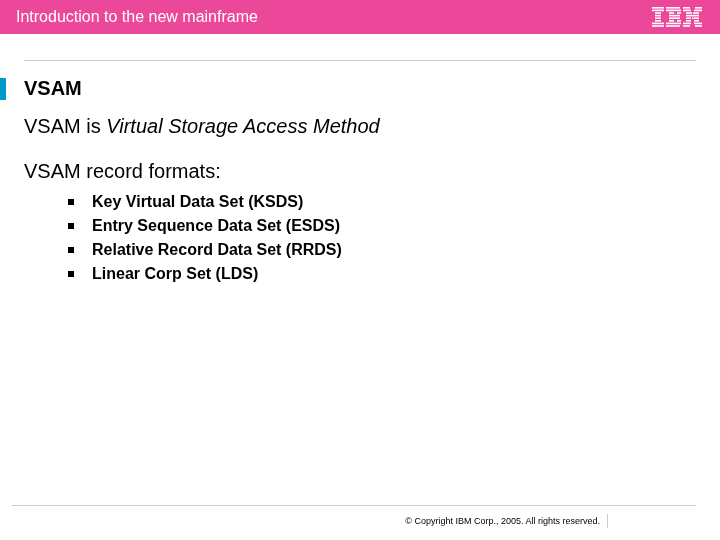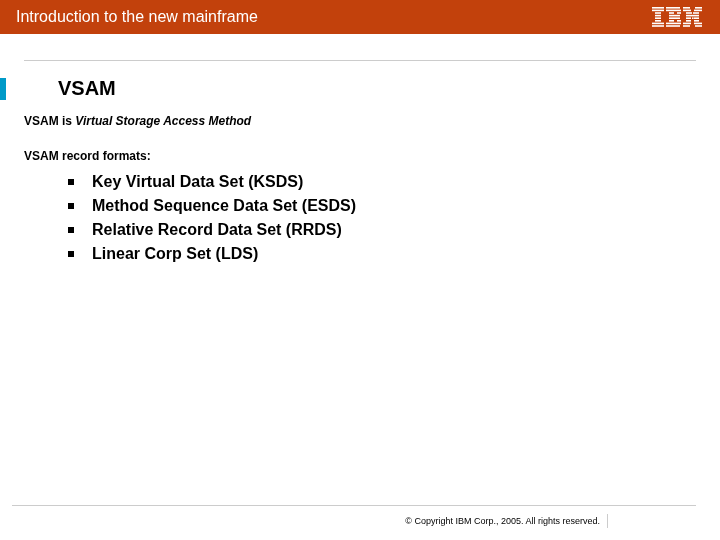--- a/index.html
+++ b/index.html
@@ -1,33 +1,33 @@
 <!DOCTYPE html>
 <html><head>
 <meta charset="utf-8">
 <style>
   * { margin: 0; padding: 0; box-sizing: border-box; }
   html, body { width: 720px; height: 540px; font-family: Arial, Helvetica, sans-serif; background: #fff; color: #000; }
   .slide { width: 720px; height: 540px; position: relative; }
   .header-bar {
-    background: #c2410c;
+    background: #ec4899;
     height: 34px;
     display: flex;
     align-items: center;
     justify-content: space-between;
     padding: 0 18px 0 16px;
   }
   .header-title { color: #fff; font-size: 16px; font-weight: 400; }
   .logo { display: inline-flex; align-items: center; }
   .divider-top { height: 1px; background: #ccc; margin: 26px 24px 0 24px; }
   .content { padding: 0 24px; }
-  .slide-title-row { display: flex; align-items: center; margin: 16px 0 14px -24px; gap: 34px; }
+  .slide-title-row { display: flex; align-items: center; margin: 16px 0 14px -24px; }
   .title-accent { width: 6px; height: 22px; background: #009ac8; margin-right: 18px; }
   .slide-title { font-size: 20px; font-weight: 700; }
-  .para { font-size: 12px; font-weight: 700; margin: 0 0 18px 0; text-align: justify; line-height: 1.25; }
+  .para { font-size: 20px; font-weight: 400; margin: 0 0 18px 0; text-align: justify; line-height: 1.25; }
   .para .prefix { font-style: normal; }
   .para .emph { font-style: italic; }
   .list { list-style: none; margin: 2px 0 0 44px; }
   .list li { font-size: 16px; font-weight: 700; line-height: 1.5; position: relative; padding-left: 24px; }
   .list li::before { content: ""; position: absolute; left: 0; top: 9px; width: 6px; height: 6px; background: #000; }
   .footer { position: absolute; bottom: 14px; left: 12px; right: 24px; }
   .footer-line { height: 1px; background: #ccc; margin-bottom: 10px; }
   .footer-row { display: flex; justify-content: flex-end; align-items: center; padding-right: 96px; }
   .footer-text { font-size: 9px; color: #000; }
   .footer-sep { position: absolute; right: 88px; bottom: -2px; width: 1px; height: 14px; background: #ccc; }
@@ -91,21 +91,21 @@
 
     <p class="para">
       <span class="prefix">VSAM is </span><span class="emph">Virtual Storage Access Method</span>
     </p>
 
 
     <p class="para" style="margin-bottom:6px;margin-top:20px;">VSAM record formats:</p>
 
     <ul class="list">
       <li>Key Virtual Data Set (KSDS)</li>
-      <li>Method Sequence Data Set (ESDS)</li>
+      <li>Entry Sequence Data Set (ESDS)</li>
       <li>Relative Record Data Set (RRDS)</li>
       <li>Linear Corp Set (LDS)</li>
     </ul>
   </div>
 
   <div class="footer">
     <div class="footer-line"></div>
     <div class="footer-row">
       <span class="footer-text">© Copyright IBM Corp., 2005. All rights reserved.</span>
     </div>

